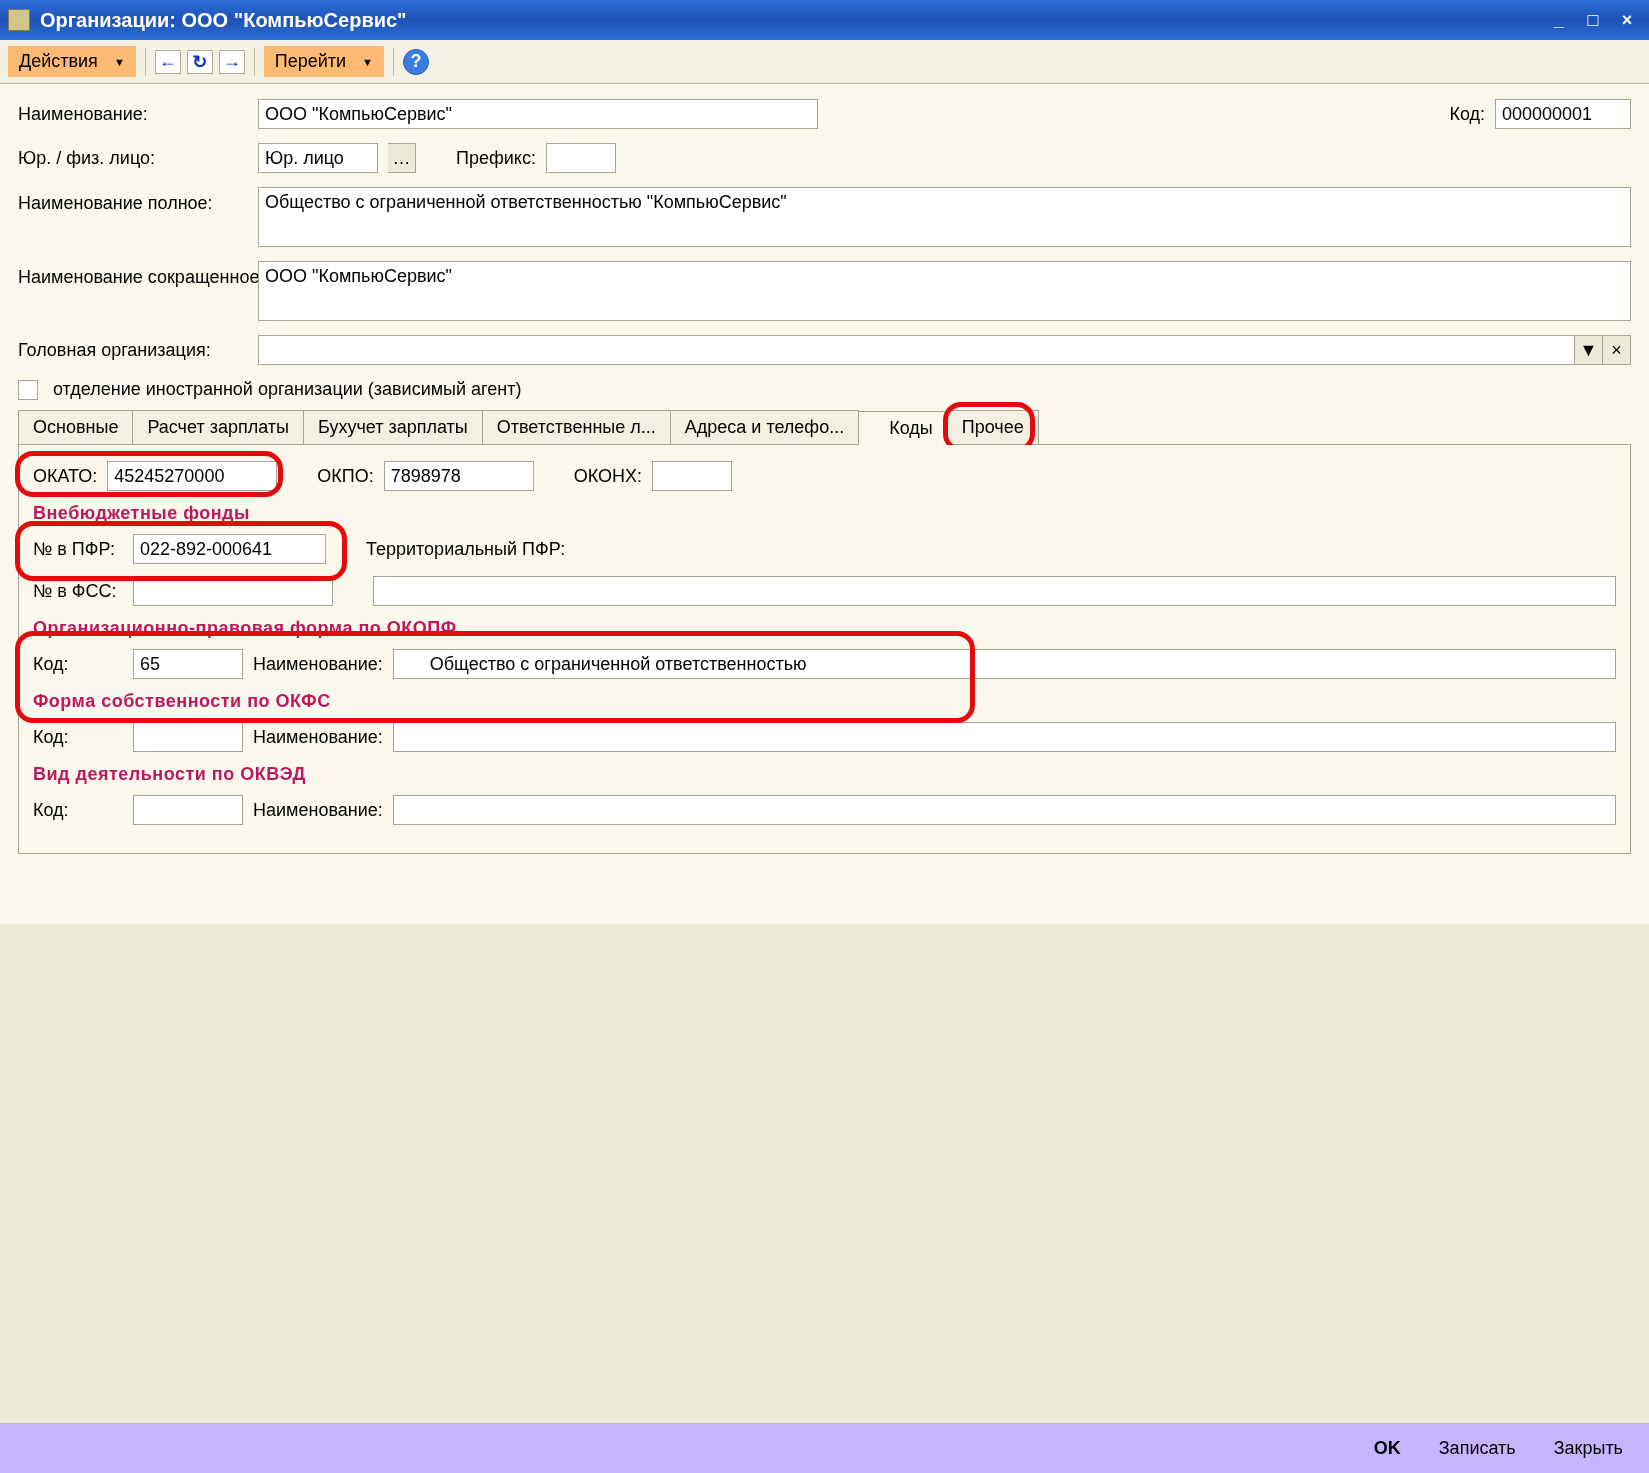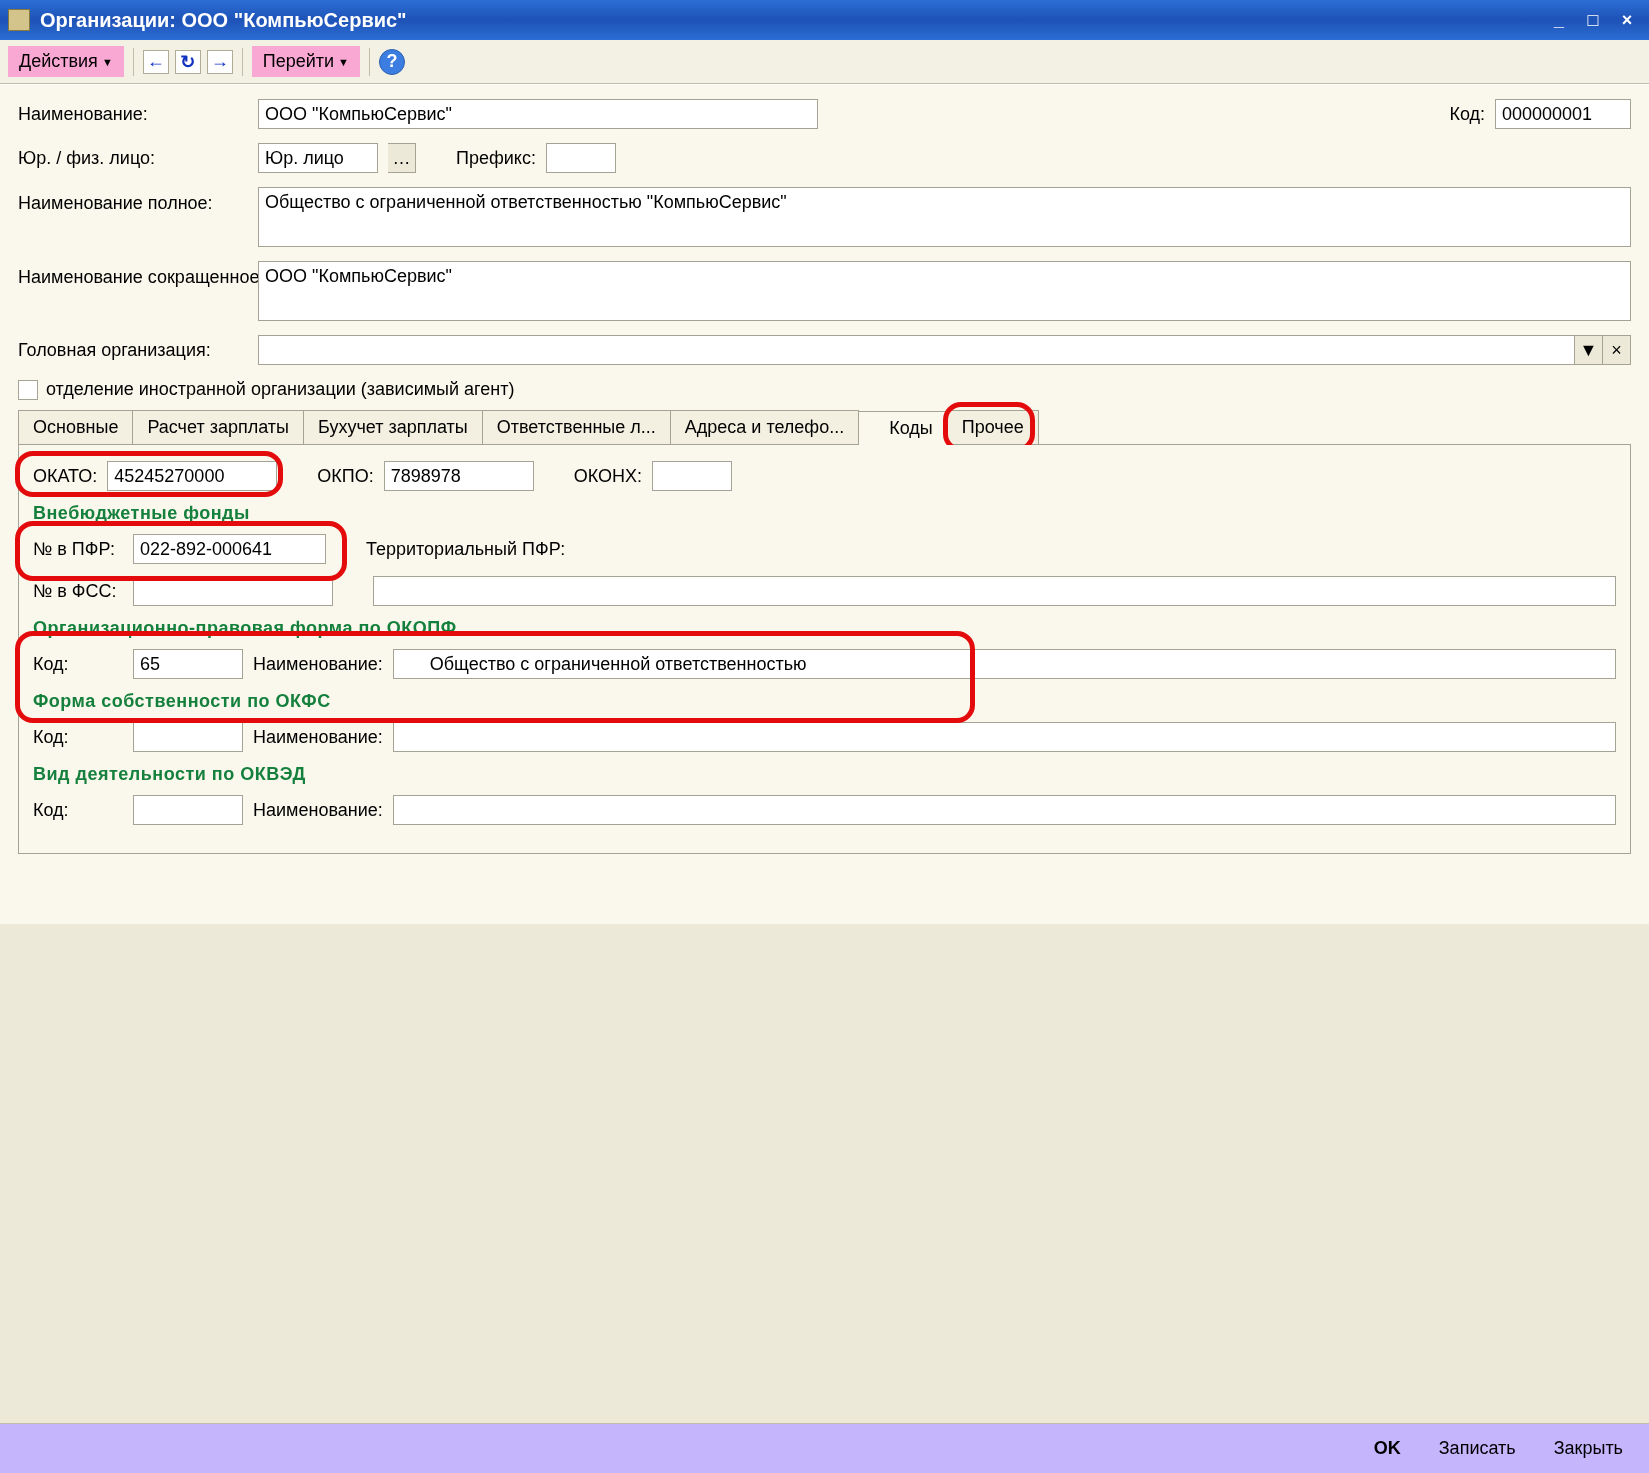--- a/index.html
+++ b/index.html
@@ -34,24 +34,24 @@
     cursor: pointer;
   }
   .toolbar {
     background: #f3f1e4;
     border-bottom: 1px solid #c0bca8;
     display: flex; align-items: center;
     padding: 6px 8px;
     gap: 6px;
   }
   .toolbtn {
-    background: #f9a8d4;
+    background: #fdba74;
     border: 1px solid transparent;
     padding: 4px 10px;
-    display: flex; align-items: center; gap: 4px;
+    display: flex; align-items: center; gap: 16px;
     cursor: pointer;
   }
   .tb-sep { width:1px; height:28px; background:#c0bca8; margin:0 3px; }
   .tb-icon {
     width: 26px; height: 24px;
     border: 1px solid #b0ac98;
     display:flex; align-items:center; justify-content:center;
     background:#fff;
     cursor:pointer;
   }
@@ -86,41 +86,41 @@
   }
   .combo input { flex:1; }
   .combo .dbtn {
     width:28px;
     background:#ece9d8;
     border:1px solid #a5a393;
     border-left:none;
     display:flex;align-items:center;justify-content:center;
     cursor:pointer;
   }
-  .checkbox-row { display:flex; align-items:center; gap:8px; margin: 4px 0 10px 0; }
+  .checkbox-row { display:flex; align-items:center; gap:15px; margin: 4px 0 10px 0; }
   .checkbox-row .box { width:20px; height:20px; background:#fff; border:1px solid #a5a393; }
   .tabs { display:flex; border-bottom:1px solid #a5a393; margin-top:4px; }
   .tab {
     padding:6px 14px;
     background:#f3f0e1;
     border:1px solid #a5a393;
     border-bottom:none;
     margin-right:-1px;
     cursor:pointer;
     white-space:nowrap;
   }
   .tab.active { background:#faf8ec; position:relative; top:1px;padding-left:30px; }
   .tabcontent {
     border:1px solid #a5a393;
     border-top:none;
     padding:16px 14px;
     background:#faf8ec;
   }
   .tc-row { display:flex; align-items:center; gap:10px; margin-bottom:12px; flex-wrap:nowrap; }
-  .section-title { color:#15803d; font-weight:bold; margin:10px 0 10px 0; letter-spacing:0.5px; }
+  .section-title { color:#be185d; font-weight:bold; margin:10px 0 10px 0; letter-spacing:0.5px; }
   .hl-red {
     border:5px solid #e30b0b;
     border-radius:18px;
     position:absolute;
     pointer-events:none;
   }
   .footerbar {
     position:fixed;
     bottom:0; left:0; right:0;
     background:#c4b5fd;

